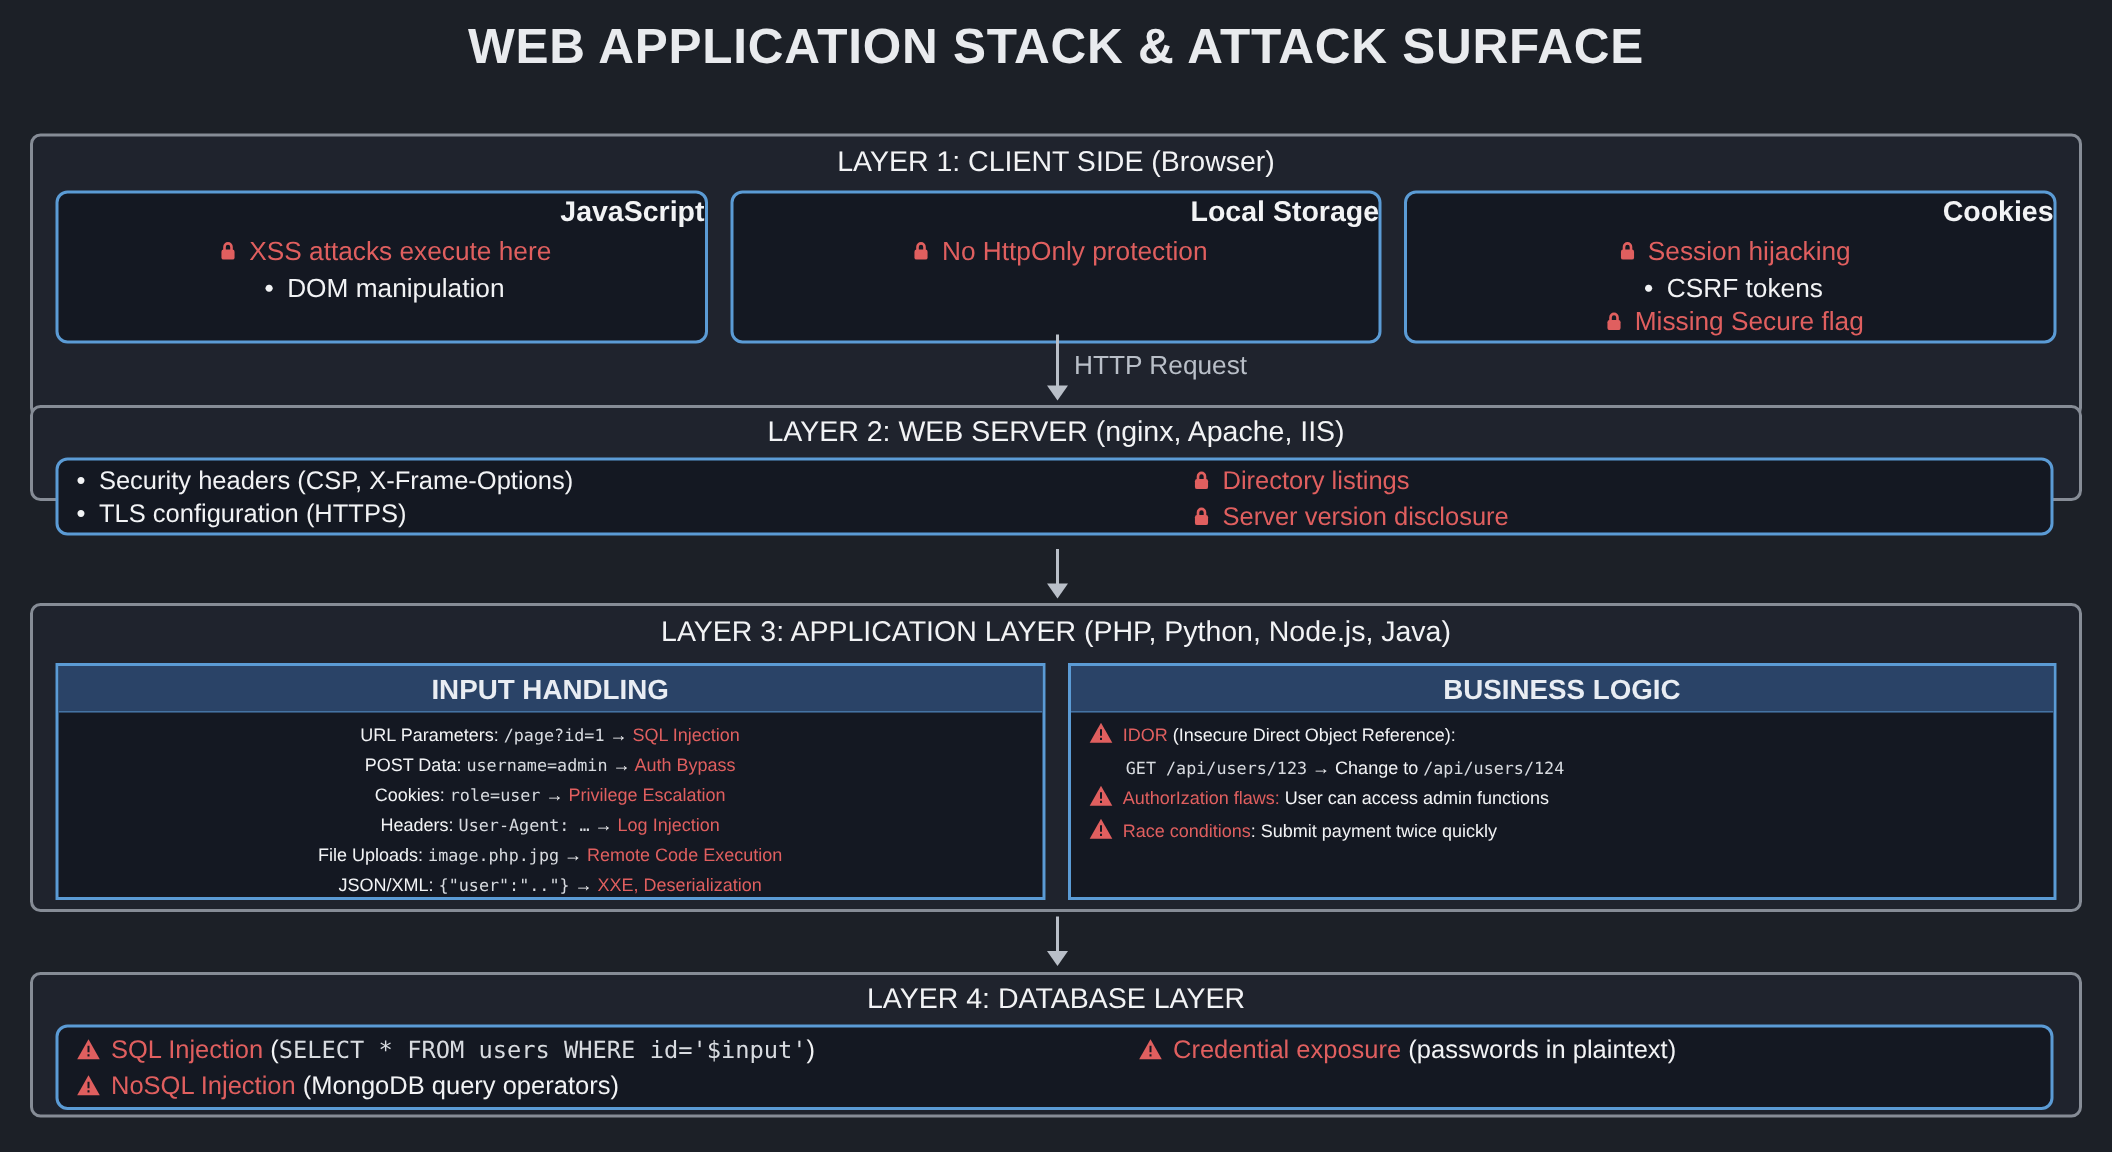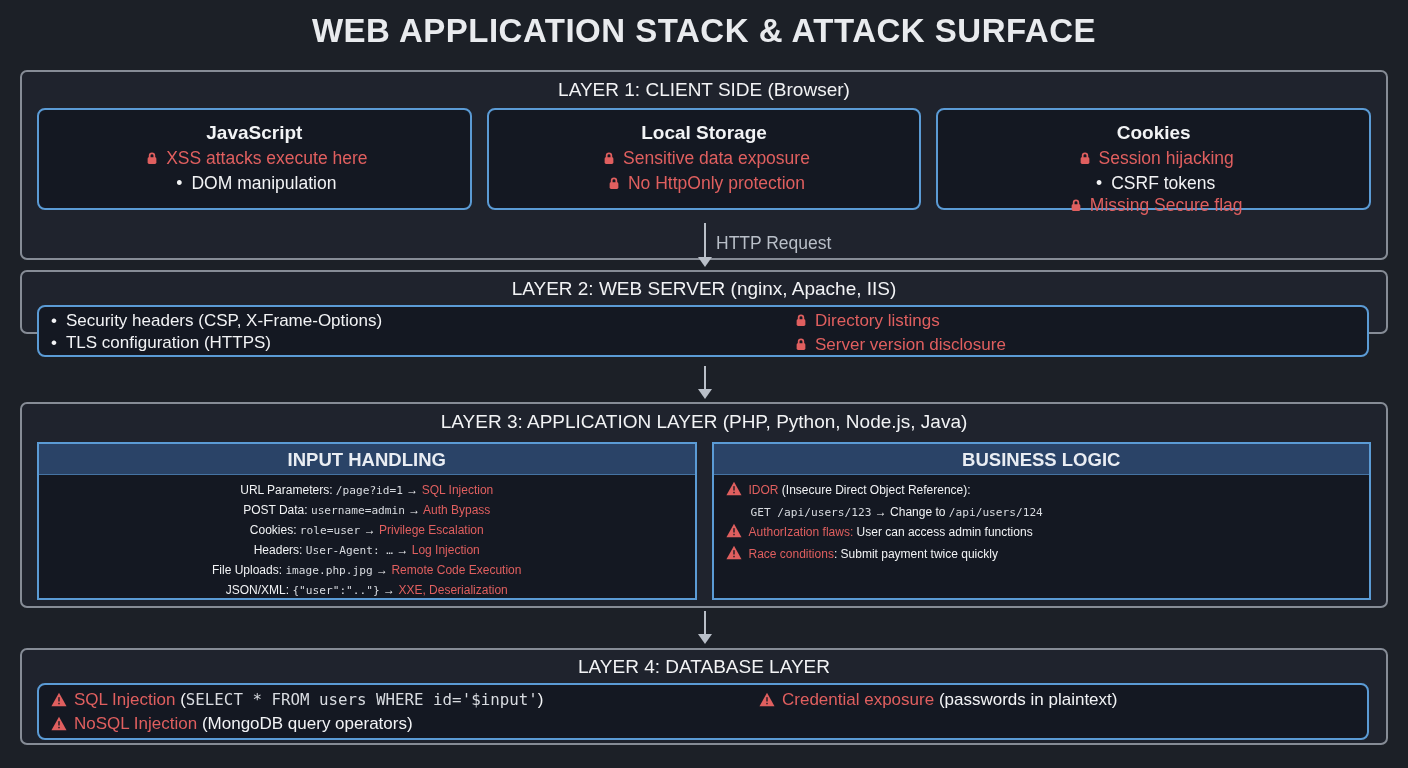--- a/index.html
+++ b/index.html
@@ -20,35 +20,35 @@
     position:absolute; top:12px; left:0; width:100%;
     text-align:center; font-size:33px; font-weight:bold; color:#e9ebee;
     letter-spacing:.5px;
   }
   .layer{
     position:absolute; left:20px; width:1368px;
     background:var(--panel);
     border:2px solid var(--border); border-radius:7px;
   }
   .layer-title{ text-align:center; font-size:19px; color:var(--white); }
-  .l1{top:70px; height:190px;} .l1 .layer-title{padding-top:7px;}
+  .l1{top:89px; height:190px;} .l1 .layer-title{padding-top:7px;}
   .l2{top:270px; height:64px;} .l2 .layer-title{padding-top:6px;}
   .l3{top:402px; height:206px;} .l3 .layer-title{padding-top:7px;}
   .l4{top:648px; height:97px;} .l4 .layer-title{padding-top:6px;}
 
   .row3{
     position:absolute; top:36px; left:15px; right:15px;
     display:flex; gap:15px;
   }
   .ibox{
     flex:1; height:102px;
     background:var(--inner);
     border:2px solid var(--blue); border-radius:8px;
   }
-  .ibox-title{ text-align:center; font-size:19px; font-weight:bold; margin-top:12px; }
+  .ibox-title{ text-align:right; font-size:19px; font-weight:bold; margin-top:2px; }
   .ibox .lines{ padding:3px 8px 0 12px; font-size:17.5px;text-align:center; }
   .ibox .line{ line-height:22.5px; white-space:nowrap; }
 
   .widebox{
     position:absolute; top:33px; left:15px; right:17px; height:52px;
     background:var(--inner);
     border:2px solid var(--blue); border-radius:8px;
   }
   .widebox .lines{ font-size:17px; }
   .widebox .line{ line-height:21.5px; white-space:nowrap; }
@@ -117,24 +117,20 @@
             <div class="line"><span class="icon"><svg width="14" height="15" viewBox="0 0 24 24">
                   <path d="M8 11V7a4 4 0 0 1 8 0v4" fill="none" stroke="var(--red)" stroke-width="3"></path>
                   <rect x="4.5" y="10" width="15" height="11.5" rx="2.5" fill="var(--red)"></rect>
                 </svg></span><span class="seg-r">XSS attacks execute here</span></div>
             <div class="line"><span class="bullet">•</span><span class="seg-w">DOM manipulation</span></div>
           </div>
       </div>
       <div class="ibox">
         <div class="ibox-title">Local Storage</div>
         <div class="lines">
-            <div class="line"><span class="icon"><svg width="14" height="15" viewBox="0 0 24 24">
-                  <path d="M8 11V7a4 4 0 0 1 8 0v4" fill="none" stroke="var(--red)" stroke-width="3"></path>
-                  <rect x="4.5" y="10" width="15" height="11.5" rx="2.5" fill="var(--red)"></rect>
-                </svg></span><span class="seg-r">Sensitive data exposure</span></div>
             <div class="line"><span class="icon"><svg width="14" height="15" viewBox="0 0 24 24">
                   <path d="M8 11V7a4 4 0 0 1 8 0v4" fill="none" stroke="var(--red)" stroke-width="3"></path>
                   <rect x="4.5" y="10" width="15" height="11.5" rx="2.5" fill="var(--red)"></rect>
                 </svg></span><span class="seg-r">No HttpOnly protection</span></div>
           </div>
       </div>
       <div class="ibox">
         <div class="ibox-title">Cookies</div>
         <div class="lines">
             <div class="line"><span class="icon"><svg width="14" height="15" viewBox="0 0 24 24">

